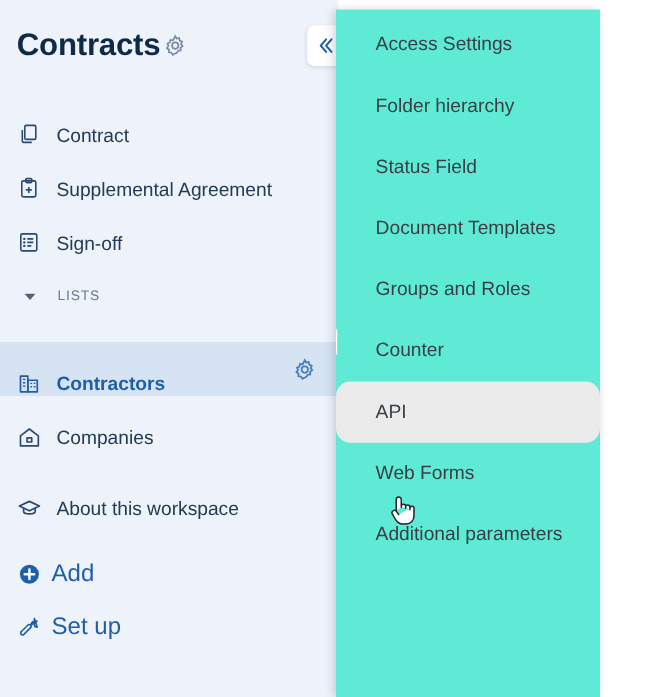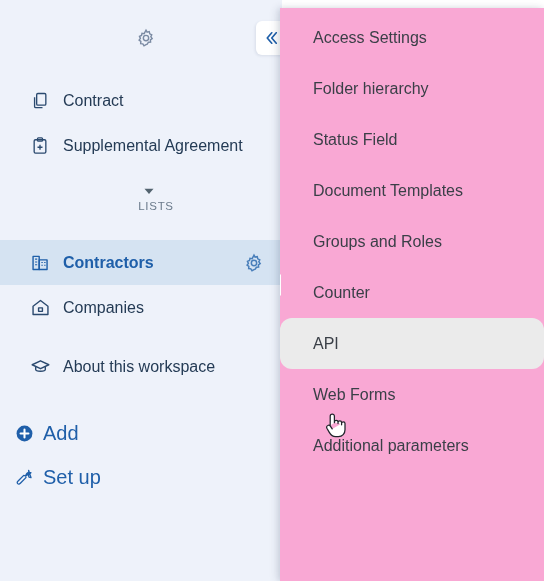--- a/index.html
+++ b/index.html
@@ -65,22 +65,22 @@
     align-items: center;
     justify-content: center;
     color: #1f5fa9;
     box-shadow: -1px 1px 3px rgba(30,50,90,0.10);
   }
 
   .nav-item {
     position: relative;
     height: 45px;
     display: flex;
-    align-items: center;
-    padding-left: 29px;
+    align-items: flex-end;
+    padding-left: 13px;
     box-sizing: border-box;
   }
   .nav-item .nav-icon {
     width: 22px;
     height: 22px;
     flex: 0 0 22px;
     display: flex;
     align-items: center;
     justify-content: center;
     color: #2b4a6f;
@@ -111,21 +111,20 @@
     height: 20px;
     color: #4a7fba;
   }
 
   .group-header {
     height: 40px;
     display: flex;
     align-items: center;
     padding-left: 16px;
     box-sizing: border-box;
-    flex-direction: column;
   }
   .group-caret {
     width: 18px;
     height: 18px;
     flex: 0 0 18px;
     display: flex;
     align-items: center;
     justify-content: center;
     color: #53636f;
   }
@@ -160,23 +159,23 @@
   }
 
   .sb-spacer-1 { height: 14px; }
   .sb-spacer-2 { height: 14px; }
 
   
   .dropdown {
     position: absolute;
     left: 280px;
     top: 8px;
-    width: 264px;
+    width: 220px;
     height: 573px;
-    background: #f9a8d4;
+    background: #5eead4;
     box-shadow: -3px 0 8px rgba(30,45,75,0.13), 0 1px 6px rgba(30,45,75,0.10);
     box-sizing: border-box;
     overflow: hidden;
   }
   .menu-list {
     position: relative;
     padding-top: 4px;
   }
   .menu-item {
     height: 51px;
@@ -216,20 +215,21 @@
   }
 </style>
 </head>
 <body>
 
 <div id="app">
 
   <div class="sidebar">
 
     <div class="sidebar-header">
+      <div class="workspace-title">Contracts</div>
 
       <div class="title-gear">
         <svg viewBox="0 0 24 24" width="20" height="20" fill="none" stroke="currentColor" stroke-width="1.7">
           <circle cx="12" cy="12" r="3.2"></circle>
           <path d="M12 2.6l1.3 2.3 2.6-.5.6 2.6 2.4 1.1-1.1 2.4 1.6 2.1-2.1 1.6.2 2.6-2.6.3-1.4 2.3L12 19.9l-2.4 1.4-1.4-2.3-2.6-.3.2-2.6L3.7 14.5l1.6-2.1L4.2 10l2.4-1.1.6-2.6 2.6.5z"></path>
         </svg>
       </div>
 
       <div class="collapse-btn">
         <svg viewBox="0 0 24 24" width="18" height="18" fill="none" stroke="currentColor" stroke-width="2.2" stroke-linecap="round" stroke-linejoin="round">
@@ -253,20 +253,30 @@
       <span class="nav-icon">
         <svg viewBox="0 0 24 24" width="20" height="20" fill="none" stroke="currentColor" stroke-width="1.6" stroke-linejoin="round">
           <rect x="5" y="4.5" width="14" height="16" rx="1.6"></rect>
           <rect x="9" y="2.2" width="6" height="4" rx="1"></rect>
           <path d="M12 10.5v6M9 13.5h6"></path>
         </svg>
       </span>
       <span class="nav-label">Supplemental Agreement</span>
     </div>
 
+    <div class="nav-item">
+      <span class="nav-icon">
+        <svg viewBox="0 0 24 24" width="20" height="20" fill="none" stroke="currentColor" stroke-width="1.6" stroke-linejoin="round">
+          <rect x="4" y="3.5" width="16" height="17" rx="1.6"></rect>
+          <path d="M7.5 8.5h0.01M7.5 12h0.01M7.5 15.5h0.01" stroke-width="2.4" stroke-linecap="round"></path>
+          <path d="M10.5 8.5h6M10.5 12h6M10.5 15.5h4"></path>
+        </svg>
+      </span>
+      <span class="nav-label">Sign-off</span>
+    </div>
 
     <div class="sb-spacer-1"></div>
 
     <div class="group-header">
       <span class="group-caret">
         <svg viewBox="0 0 16 16" width="12" height="12" fill="currentColor">
             <polygon points="2,5 14,5 8,12"></polygon>
           </svg>
       </span>
       <span class="group-label">LISTS</span>

